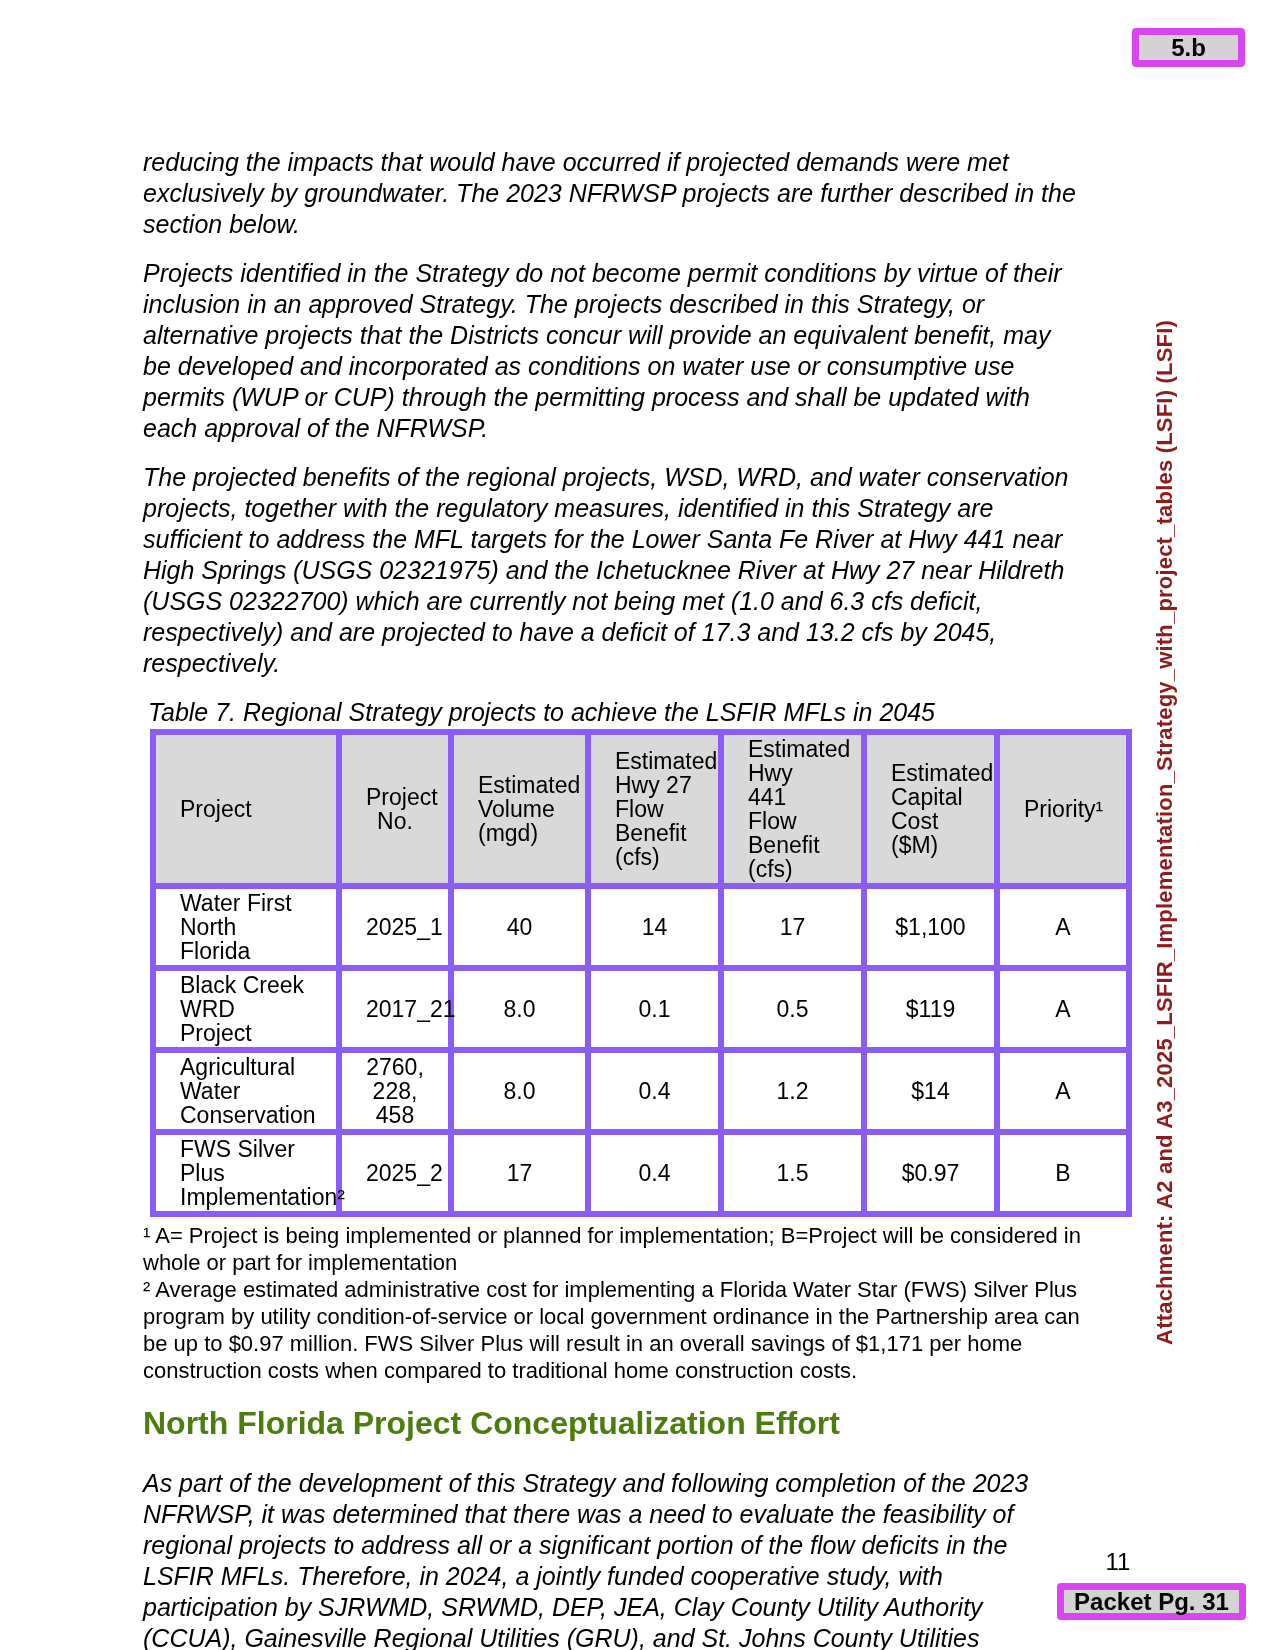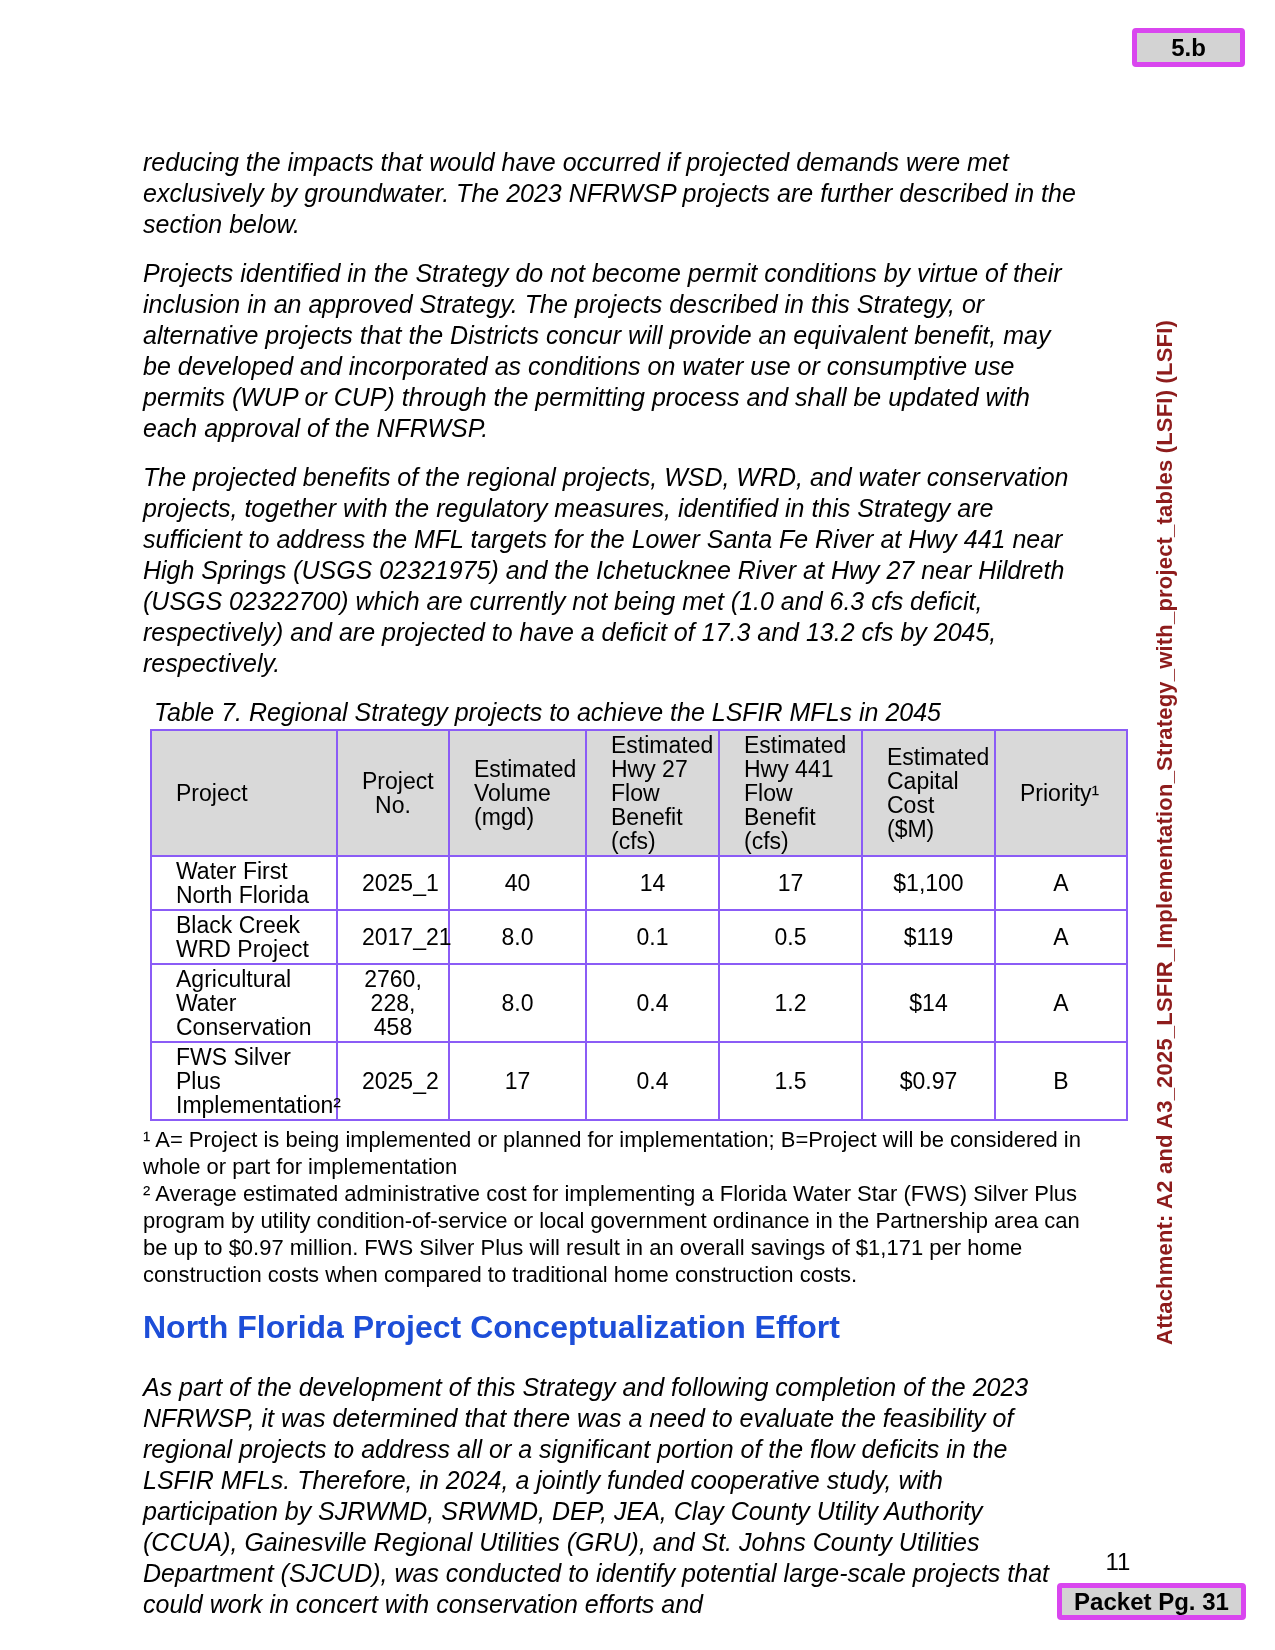--- a/index.html
+++ b/index.html
@@ -25,30 +25,30 @@
     line-height: 31px;
     margin-bottom: 18px;
     text-align: left;
     font-style: italic;
   }
   .table-caption {
     font-size: 25px;
     line-height: 31px;
     font-style: italic;
     margin-bottom: 1px;
-    margin-left: 11px;
+    margin-left: 5px;
   }
   table.data-table {
     border-collapse: collapse;
     table-layout: fixed;
     width: 976px;
     margin-left: 7px;
   }
   table.data-table th, table.data-table td {
-    border: 2px solid #8b5cf6;
+    border: 6px solid #8b5cf6;
     font-size: 23px;
     line-height: 24px;
     font-weight: normal;
     vertical-align: middle;
     padding: 2px 24px;
   }
   table.data-table thead th {
     background: #d9d9d9;
     text-align: left;
     height: 119px;
@@ -70,21 +70,21 @@
   .section-heading {
     font-size: 32px;
     line-height: 34px;
     font-weight: bold;
     margin-top: 22px;
     margin-bottom: 28px;
   }
   .corner-tag {
     position: absolute;
     background: #d3d3d3;
-    border: 5px solid #d946ef;
+    border: 7px solid #d946ef;
     border-radius: 4px;
     font-weight: bold;
     font-size: 24px;
     display: flex;
     align-items: center;
     justify-content: center;
   }
   .tag-top-right { left: 1132px; top: 28px; width: 113px; height: 39px; }
   .tag-packet { left: 1057px; top: 1583px; width: 189px; height: 37px; }
   .page-number {
@@ -182,21 +182,21 @@
           <td>B</td>
         </tr>
       </tbody>
     </table>
 
     <div class="footnotes">
       <p class="footnote">¹ A= Project is being implemented or planned for implementation; B=Project will be considered in whole or part for implementation</p>
       <p class="footnote">² Average estimated administrative cost for implementing a Florida Water Star (FWS) Silver Plus program by utility condition-of-service or local government ordinance in the Partnership area can be up to $0.97 million. FWS Silver Plus will result in an overall savings of $1,171 per home construction costs when compared to traditional home construction costs.</p>
     </div>
 
-    <h1 class="section-heading" style="color: #1d4ed8;">North Florida Project Conceptualization Effort</h1>
+    <h1 class="section-heading" style="color: #4d7c0f;">North Florida Project Conceptualization Effort</h1>
 
     <p class="body-text">As part of the development of this Strategy and following completion of the 2023 NFRWSP, it was determined that there was a need to evaluate the feasibility of regional projects to address all or a significant portion of the flow deficits in the LSFIR MFLs. Therefore, in 2024, a jointly funded cooperative study, with participation by SJRWMD, SRWMD, DEP, JEA, Clay County Utility Authority (CCUA), Gainesville Regional Utilities (GRU), and St. Johns County Utilities Department (SJCUD), was conducted to identify potential large-scale projects that could work in concert with conservation efforts and</p>
   </div>
 
   <div class="attachment-sidebar" style="color: rgb(142, 28, 28);">Attachment: A2 and A3_2025_LSFIR_Implementation_Strategy_with_project_tables (LSFI)  (LSFI)</div>
 
   <div class="page-number">11</div>
 
   <div class="corner-tag tag-packet">
     <span>Packet Pg. 31</span>

